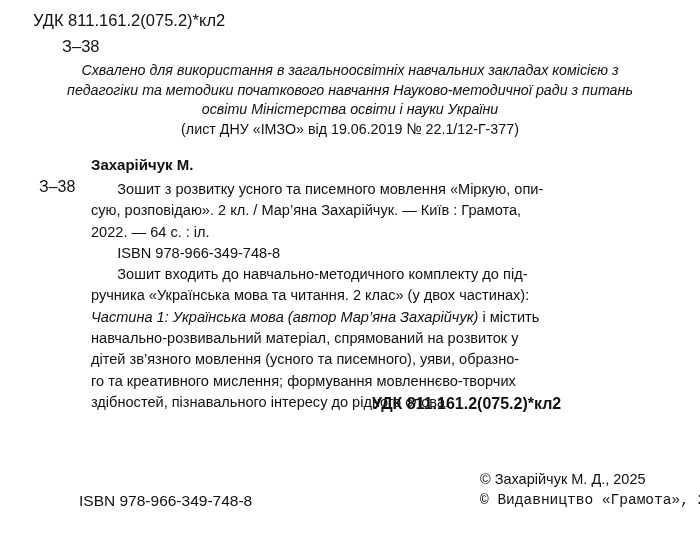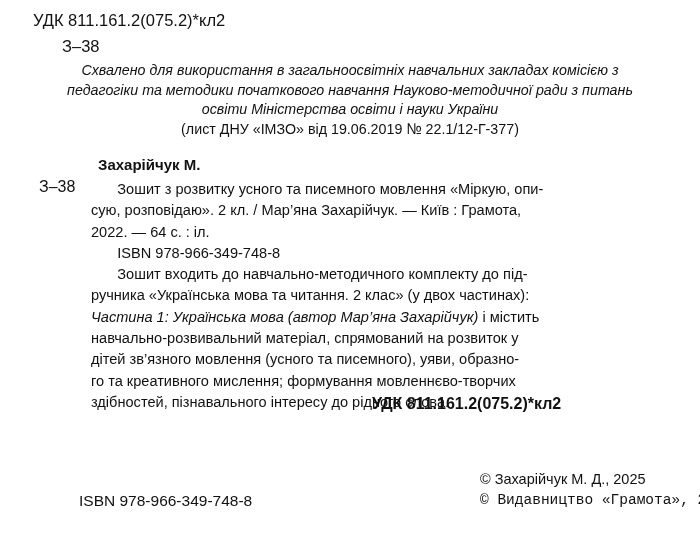--- a/index.html
+++ b/index.html
@@ -5,21 +5,21 @@
   html, body { margin: 0; padding: 0; }
   body {
     width: 700px; height: 542px; background: #ffffff; color: #111111;
     font-family: "Liberation Sans", sans-serif; position: relative; overflow: hidden;
   }
   .abs { position: absolute; white-space: nowrap; }
   .udk-top { left: 33px; top: 11px; font-size: 16.5px; }
   .code-top { left: 62px; top: 37px; font-size: 16.5px; }
   .approval { left: 0; width: 700px; top: 60px; text-align: center; font-size: 15.5px; line-height: 19.5px; transform: scaleX(0.92); transform-origin: center top; }
   .approval .it { font-style: italic; }
-  .author { left: 98px; top: 156px; font-size: 15px; font-weight: bold; }
+  .author { left: 91px; top: 156px; font-size: 15px; font-weight: bold; }
   .code-left { left: 39px; top: 178px; font-size: 16px; }
   .body { left: 91px; top: 178px; width: 540px; font-size: 15.5px; line-height: 21.3px; white-space: normal; transform: scaleX(0.94); transform-origin: left top; }
   .body .line { display: block; white-space: nowrap; }
   .body .ind { padding-left: 28px; }
   .body .it { font-style: italic; }
   .udk-bottom { left: 372px; top: 395px; font-size: 16px; font-weight: bold; }
   .isbn-bottom { left: 79px; top: 492px; font-size: 15.5px; }
   .copy1 { left: 480px; top: 471px; font-size: 14.5px; }
   .copy2 { left: 480px; top: 492px; font-size: 14.5px; font-family: Liberation Mono, monospace; }
 </style>

